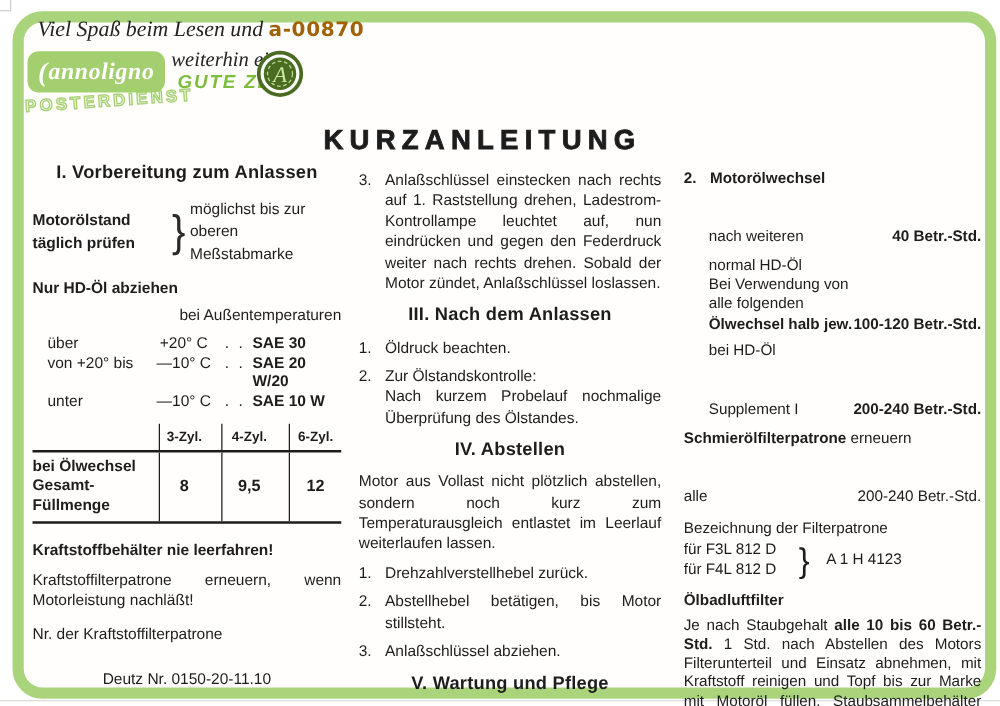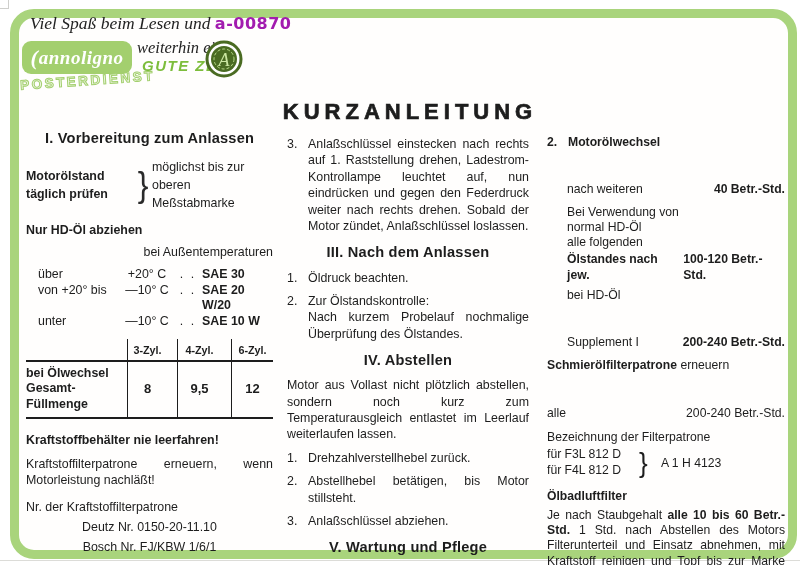--- a/index.html
+++ b/index.html
@@ -11,38 +11,38 @@
   .scan-corner { position:absolute; left:0; top:0; width:9px; height:9px;
     border-right:1px solid #cfcfcc; border-bottom:1px solid #cfcfcc; background:#fff; }
   .scan-bottom { position:absolute; left:0; top:560px; width:100%; border-top:1px solid #dcdcd8; }
   .frame { position:absolute; left:10px; top:9px; width:787px; height:550px;
     border:9px solid #a9d47c; border-radius:24px; background:#fffefd; }
 
   
   .tagline { position:absolute; left:30px; top:13px; font-family:"Liberation Serif", serif;
     font-style:italic; font-size:17.5px; color:#232323; }
   .tagline .code { font-family:"DejaVu Sans", sans-serif; font-style:normal; font-weight:600;
-    font-size:16px; letter-spacing:0.5px; color:#a21caf; }
+    font-size:16px; letter-spacing:0.5px; color:#a16207; }
   .logo-block { position:absolute; left:22px; top:41px; width:110px; height:33px;
     background:#a3cf6e; border-radius:9px; display:flex; align-items:center; justify-content:center; }
   .logo-swash { color:#fff; font-family:"Liberation Serif", serif; font-style:italic;
     font-size:22px; font-weight:700; margin-right:1px; }
   .logo-text { color:#ffffff; font-family:"Liberation Serif", serif; font-style:italic;
     font-weight:700; font-size:19px; letter-spacing:0.5px; }
   .logo-sub { position:absolute; left:20px; top:73px; transform:rotate(-4deg);
     font-weight:700; font-size:13.5px; letter-spacing:2.5px;
     color:#eef6e2; -webkit-text-stroke:1px #a3cf6e; }
   .hline2 { position:absolute; left:137px; top:38px; font-family:"Liberation Serif", serif;
     font-style:italic; font-size:16.5px; color:#232323; }
   .hline2-accent { position:absolute; left:142px; top:57px; color:#7dbd3c;
     font-weight:700; font-style:italic; font-size:15px; letter-spacing:1.5px; }
   .emblem { position:absolute; left:205px; top:40px; }
 
   
-  .main-title { position:absolute; left:280px; top:99px; width:260px; text-align:center;
+  .main-title { position:absolute; left:256px; top:99px; width:260px; text-align:center;
     font-size:22px; font-weight:700; letter-spacing:5px; -webkit-text-stroke:0.7px #1d1d1d; }
 
   
   .col { position:absolute; font-size:12.4px; line-height:1.3; color:#1d1d1d; }
   .col-left  { left:26px;  top:129px; width:247px; }
   .col-mid   { left:287px; top:136px; width:242px; line-height:1.32; }
   .col-right { left:547px; top:135px; width:238px; font-size:12.2px; line-height:1.25; }
 
   .h-center { font-weight:700; font-size:14.6px; text-align:center; letter-spacing:0.2px; }
   .bold { font-weight:700; }
@@ -69,21 +69,21 @@
   .ft-head { border-bottom:2px solid #1d1d1d; }
   .ft-cell { border-left:1.5px solid #1d1d1d; text-align:center; }
   .ft-head .ft-cell { font-weight:700; font-size:10.8px; padding:4px 0 3px; }
   .ft-data { border-bottom:2.5px solid #1d1d1d; }
   .ft-data .ft-cell { font-weight:700; font-size:13px; display:flex;
     align-items:center; justify-content:center; }
   .ft-label { font-weight:700; padding:4px 0 5px; line-height:1.25; }
   .warn { margin-top:13px; }
   .note { margin-top:8px; }
   .nr-h { margin-top:10px; }
-  .nr-line { text-align:center; margin-top:4px; }
+  .nr-line { text-align:center; margin-top:20px; }
   .h2 { margin-top:13px; }
 
   
   .mi-para { display:flex; }
   .mi-h { margin-top:9px; margin-bottom:7px; }
   .stop-intro { margin-top:1px; }
   .m-sub { margin-top:7px; font-weight:700; letter-spacing:0.2px; }
   .kv { display:flex; justify-content:space-between;margin-top:32px; }
 
   
@@ -243,27 +243,27 @@
   <div class="r-line1">
     <span class="num bold">2.</span>
     <span class="bold">Motorölwechsel</span>
   </div>
   <div class="kv indent">
     <span>nach weiteren</span>
     <span class="bold">40 Betr.-Std.</span>
   </div>
 
   <div class="indent gap-top">
+    <div>normal HD-Öl</div>
     <div>Bei Verwendung von</div>
-    <div>normal HD-Öl</div>
     <div>alle folgenden</div>
   </div>
 
   <div class="kv indent bold" style="margin-top:2px">
-    <span>Ölstandes nach jew.</span>
+    <span>Ölwechsel halb jew.</span>
     <span>100-120 Betr.-Std.</span>
   </div>
 
   <div class="indent" style="margin-top:5px">bei HD-Öl</div>
   <div class="kv indent">
     <span>Supplement I</span>
     <span class="bold">200-240 Betr.-Std.</span>
   </div>
 
   <div class="lub">

